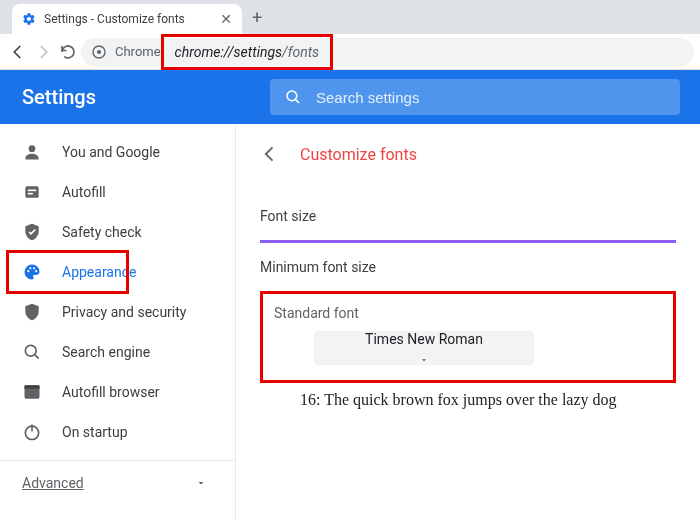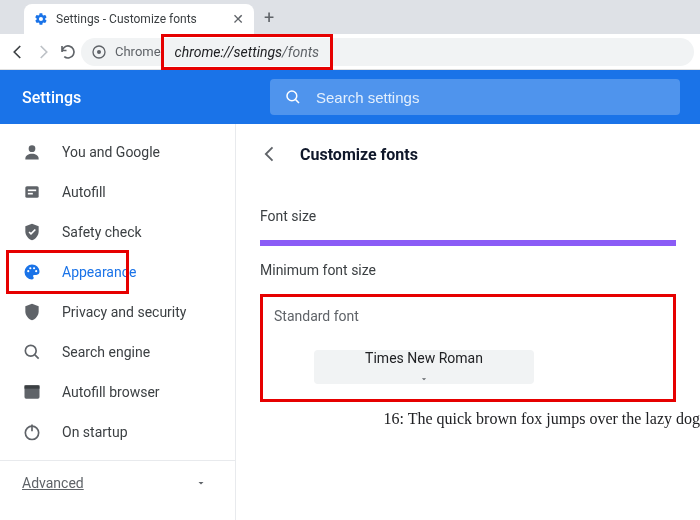--- a/index.html
+++ b/index.html
@@ -1,54 +1,54 @@
 <!DOCTYPE html>
 <html><head>
 <meta charset="utf-8">
 <style>
   * { box-sizing: border-box; margin: 0; padding: 0; }
   body { font-family: -apple-system, BlinkMacSystemFont, "Segoe UI", Roboto, Arial, sans-serif; background: #fff; width: 700px; height: 520px; overflow: hidden; }
-  .tab-strip { display: flex; align-items: center; background: #dee1e6; height: 34px; padding-left: 24px; }
+  .tab-strip { display: flex; align-items: center; background: #dee1e6; height: 34px; padding-left: 12px; }
   .tab { display: flex; align-items: center; background: #fff; height: 30px; margin-top: 4px; border-radius: 8px 8px 0 0; padding: 0 10px; gap: 8px; width: 230px; position: relative; }
   .tab-title { font-size: 12px; color: #3c4043; white-space: nowrap; overflow: hidden; text-overflow: ellipsis; flex: 1; }
   .tab-close { font-size: 14px; color: #5f6368; cursor: pointer; }
   .new-tab { margin-left: 10px; color: #5f6368; font-size: 18px; cursor: pointer; }
   .toolbar { display: flex; align-items: center; background: #fff; height: 36px; padding: 0 6px; gap: 1px; border-bottom: 1px solid #e0e0e0; }
   .nav-btn { color: #5f6368; display: flex; align-items: center; justify-content: center; width: 24px; height: 24px; }
   .nav-btn.disabled { color: #bdc1c6; }
   .omnibox-wrap { flex: 1; display: flex; align-items: center; background: #f1f3f4; border-radius: 14px; height: 28px; padding: 0 10px; gap: 8px; position: relative; }
   .chrome-label { font-size: 13px; color: #5f6368; }
   .url-area { position: relative; display: flex; align-items: center; height: 28px; padding: 0 6px; font-style: italic; }
   .url-highlight { position: absolute; border: 3px solid #e60000; inset: -4px -8px -4px -8px; pointer-events: none; }
   .url-text { font-size: 14px; color: #202124; }
   .url-path { color: #5f6368; }
   .header-bar { display: flex; align-items: center; background: #1a73e8; height: 54px; color: #fff; }
-  .settings-title { width: 270px; padding-left: 22px; font-size: 16px; font-weight: 500; }
+  .settings-title { width: 270px; padding-left: 22px; font-size: 20px; font-weight: 500; }
   .search-wrap { flex: 1; display: flex; align-items: center; background: #4f94ed; height: 36px; border-radius: 4px; margin-right: 20px; padding: 0 14px; gap: 14px; }
   .search-input { background: transparent; border: none; outline: none; color: #4c1d95; font-size: 15px; flex: 1; }
   .search-input::placeholder { color: #e3effd; }
   .content { display: flex; height: calc(520px - 34px - 36px - 54px); }
   .sidebar { width: 236px; padding-top: 8px; border-right: 1px solid #e8eaed; overflow: hidden; }
   .side-item { display: flex; align-items: center; height: 40px; padding-left: 22px; gap: 20px; color: #3c4043; font-size: 14px; cursor: pointer; border-radius: 0 20px 20px 0; margin-right: 16px; position: relative; }
   .side-item.active { color: #1a73e8; }
   .side-item .icon { width: 20px; height: 20px; display: flex; align-items: center; justify-content: center; color: #5f6368; }
   .side-item.active .icon { color: #1a73e8; }
   .appear-highlight { position: absolute; border: 3px solid #e60000; left: 6px; right: 90px; top: -2px; bottom: -2px; pointer-events: none; }
   .divider { height: 1px; background: #e8eaed; margin: 8px 0 0 0; }
   .advanced { display: flex; align-items: center; justify-content: space-between; height: 44px; padding: 0 28px 0 22px; color: #5f6368; font-size: 14px; cursor: pointer; text-decoration: underline; }
   .main { flex: 1; padding: 20px 0 0 24px; overflow: hidden; }
   .page-head { display: flex; align-items: center; gap: 20px; margin-bottom: 28px; }
-  .page-title { font-size: 16px; color: #0f172a; font-weight: 700; }
-  .row { padding: 16px 0; color: #3c4043; font-size: 14px; border-bottom: 6px solid #8b5cf6; margin-right: 24px; }
+  .page-title { font-size: 16px; color: #ef4444; font-weight: 400; }
+  .row { padding: 16px 0; color: #3c4043; font-size: 14px; border-bottom: 3px solid #8b5cf6; margin-right: 24px; }
   .row.noborder { border-bottom: none; }
   .font-block { position: relative; padding: 14px 14px 18px 14px; margin-right: 24px; }
   .font-highlight { position: absolute; inset: 0; border: 3px solid #e60000; pointer-events: none; }
-  .font-label { color: #5f6368; font-size: 14px; margin-bottom: 26px; }
+  .font-label { color: #5f6368; font-size: 14px; margin-bottom: 10px; }
   .dropdown { display: flex; align-items: center; justify-content: space-between; background: #f1f3f4; border-radius: 4px; height: 34px; padding: 0 12px; width: 220px; margin-left: 40px; font-size: 14px; color: #202124; cursor: pointer; flex-direction: column; }
-  .sample { font-family: "Times New Roman", serif; font-size: 16px; color: #202124; padding: 8px 0 0 40px; text-align: right; }
+  .sample { font-family: "Times New Roman", serif; font-size: 16px; color: #202124; padding: 8px 0 0 40px; }
   svg { display: block; }
 </style>
 </head>
 <body>
 
 <div class="tab-strip">
   <div class="tab">
     <span class="icon">
       <svg width="14" height="14" viewBox="0 0 24 24" fill="#1a73e8">
           <path d="M19.14,12.94a7,7,0,0,0,.05-.94,7,7,0,0,0-.05-.94l2.11-1.65a.5.5,0,0,0,.12-.64l-2-3.46a.5.5,0,0,0-.61-.22l-2.49,1a7,7,0,0,0-1.63-.94L14.4,2.5A.5.5,0,0,0,13.9,2H9.9a.5.5,0,0,0-.5.42L9.06,5.07a7,7,0,0,0-1.63.94l-2.49-1a.5.5,0,0,0-.61.22l-2,3.46a.5.5,0,0,0,.12.64L4.56,11a7,7,0,0,0,0,1.88L2.45,14.53a.5.5,0,0,0-.12.64l2,3.46a.5.5,0,0,0,.61.22l2.49-1a7,7,0,0,0,1.63.94l.34,2.65a.5.5,0,0,0,.5.42h4a.5.5,0,0,0,.5-.42l.34-2.65a7,7,0,0,0,1.63-.94l2.49,1a.5.5,0,0,0,.61-.22l2-3.46a.5.5,0,0,0-.12-.64ZM11.9,15.5A3.5,3.5,0,1,1,15.4,12,3.5,3.5,0,0,1,11.9,15.5Z"></path>

